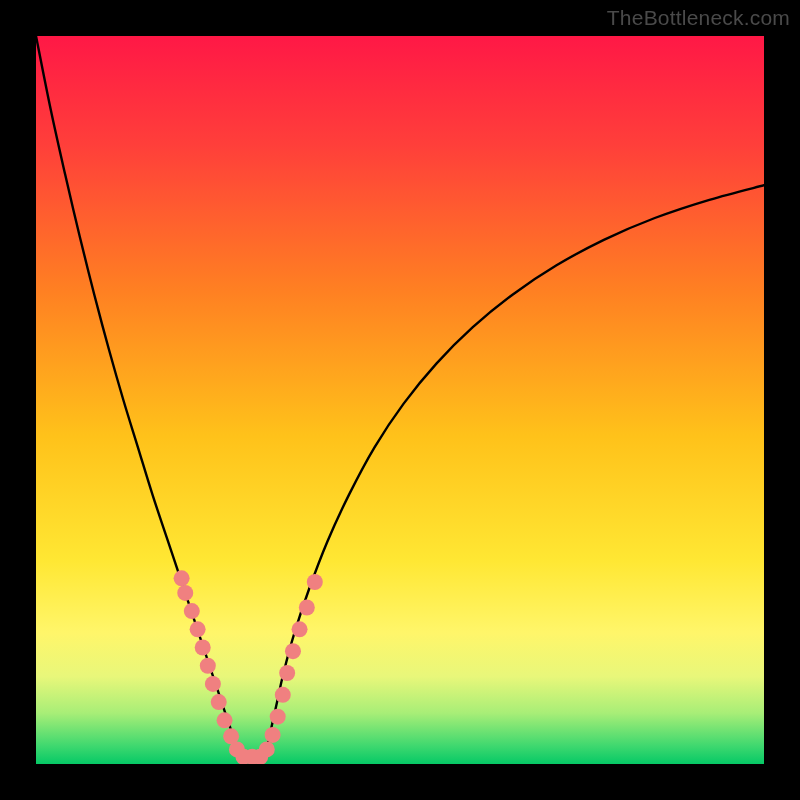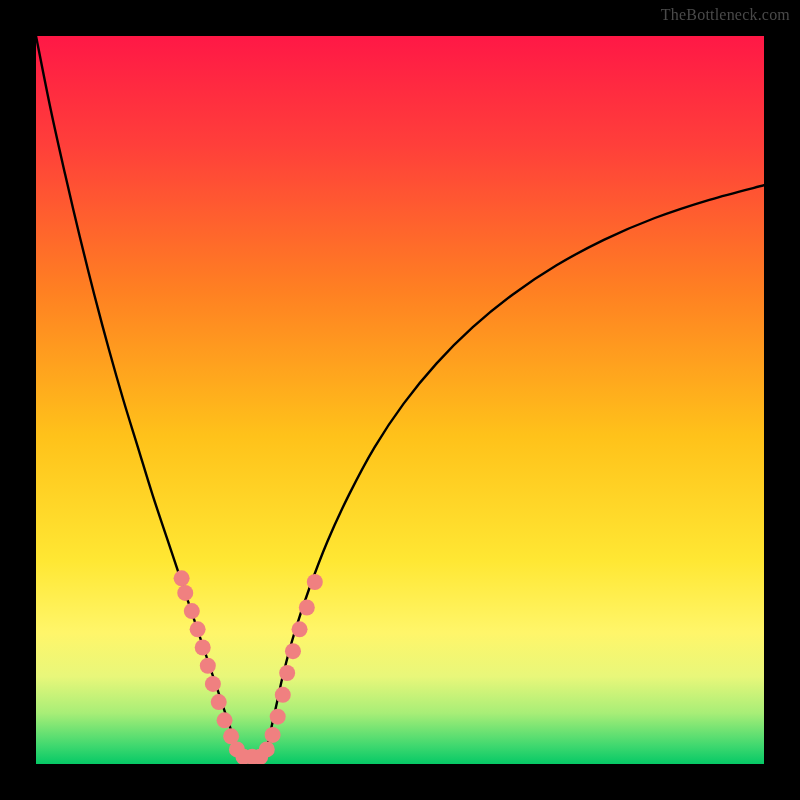--- a/index.html
+++ b/index.html
@@ -37,25 +37,24 @@
     left: 0;
     top: 0;
     width: 100%;
     height: 100%;
     pointer-events: none;
   }
   .watermark {
     position: absolute;
     right: 10px;
     top: 6px;
-    font-size: 16px;
+    font-size: 21px;
     font-weight: 500;
     color: #4a4a4a;
     letter-spacing: 0.2px;
-    font-family: Liberation Serif, serif;
   }
 </style>
 </head>
 <body>
 
 <div class="frame">
 
   <div class="plot-area">
 
     <svg class="gradient-bg" viewBox="0 0 728 728" preserveAspectRatio="none">

